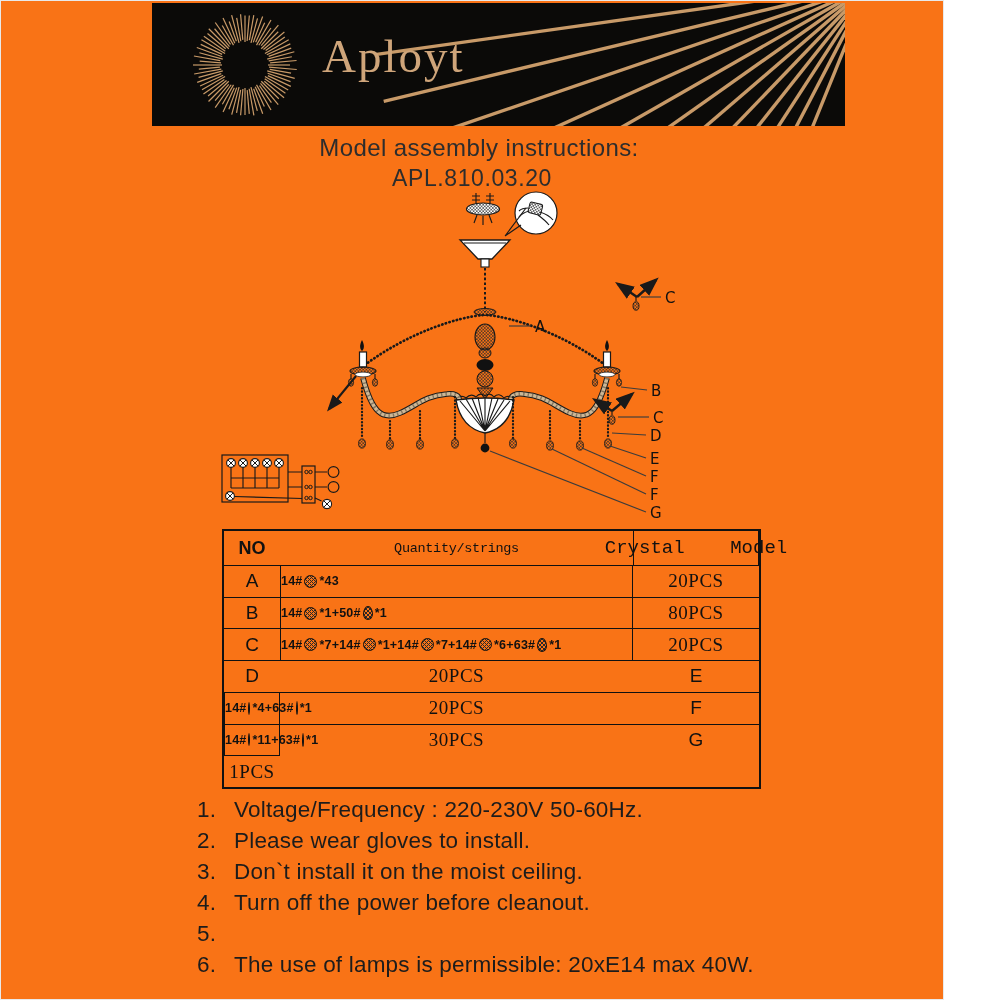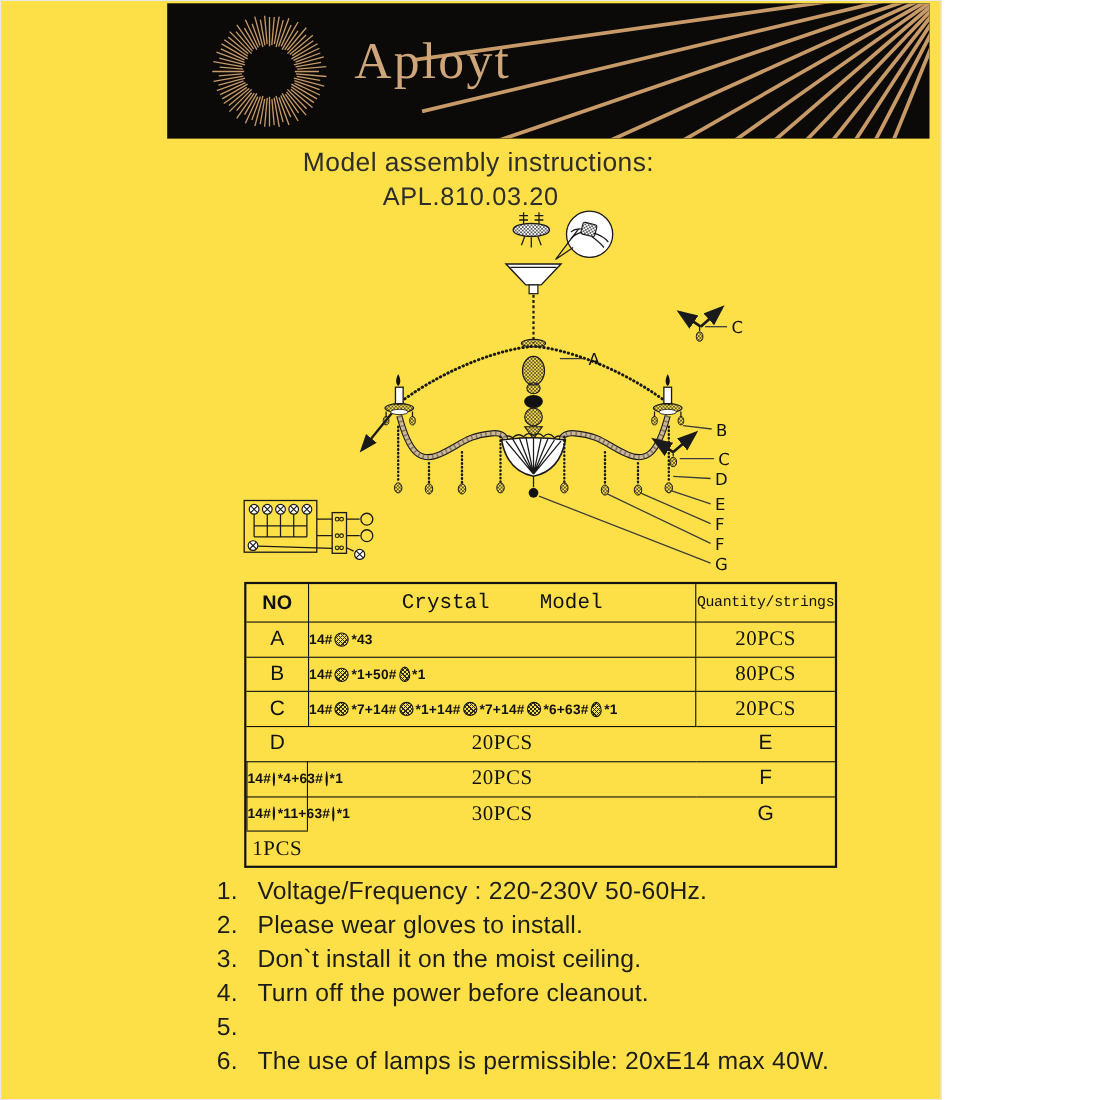--- a/index.html
+++ b/index.html
@@ -1,16 +1,16 @@
 <!DOCTYPE html>
 <html><head>
 <meta charset="utf-8">
 <style>
   html,body{margin:0;padding:0;background:#fff;}
-  .page{position:relative;width:856px;height:1000px;background:#fde047;overflow:hidden;
+  .page{position:relative;width:944px;height:1000px;background:#f97316;overflow:hidden;
         font-family:"Liberation Sans",sans-serif;box-shadow:inset 0 0 0 1px #e9e9e9;}
 
   
   .banner{position:absolute;left:152px;top:3px;width:693px;height:123px;background:#0b0a08;overflow:hidden;}
   .banner svg{position:absolute;left:0;top:0;}
   .brand{position:absolute;left:170px;top:26px;width:220px;
          font-family:"Liberation Serif",serif;font-size:47px;font-weight:400;
          color:#cfa57a;letter-spacing:2px;}
 
   
@@ -320,22 +320,22 @@
           <circle cx="310.5" cy="498" r="1.7" fill="none" stroke="#1a1a1a" stroke-width="1"></circle>
         </g>
       <path class="ln" d="M315,472 L327,472 M315,487 L327,487 M315,498 L321.5,501"></path>
       <circle cx="333.5" cy="472" r="5.4" fill="none" stroke="#1a1a1a" stroke-width="1.2"></circle>
       <circle cx="333.5" cy="487" r="5.4" fill="none" stroke="#1a1a1a" stroke-width="1.2"></circle>
     </g>
   </svg>
 
   <div class="ctable" id="crystal-table">
     <div class="tcell th-no">NO</div>
+    <div class="tcell th-qty">Quantity/strings</div>
     <div class="tcell th-model col-mid">Crystal    Model</div>
-    <div class="tcell th-qty">Quantity/strings</div>
   <div class="tcell cell-no rowline">A</div>
       <div class="tcell cell-model col-mid rowline">14#<span class="bead bead-R xh"></span>*43</div>
       <div class="tcell cell-qty rowline">20PCS</div>
       <div class="tcell cell-no rowline">B</div>
       <div class="tcell cell-model col-mid rowline">14#<span class="bead bead-R xh"></span>*1+50#<span class="bead bead-D xh"></span>*1</div>
       <div class="tcell cell-qty rowline">80PCS</div>
       <div class="tcell cell-no rowline">C</div>
       <div class="tcell cell-model col-mid rowline">14# <span class="bead bead-R xh"></span> *7+14# <span class="bead bead-R xh"></span> *1+14# <span class="bead bead-R xh"></span> *7+14# <span class="bead bead-R xh"></span> *6+63# <span class="bead bead-D xh"></span> *1</div>
       <div class="tcell cell-qty rowline">20PCS</div>
       <div class="tcell cell-no rowline">D</div>

